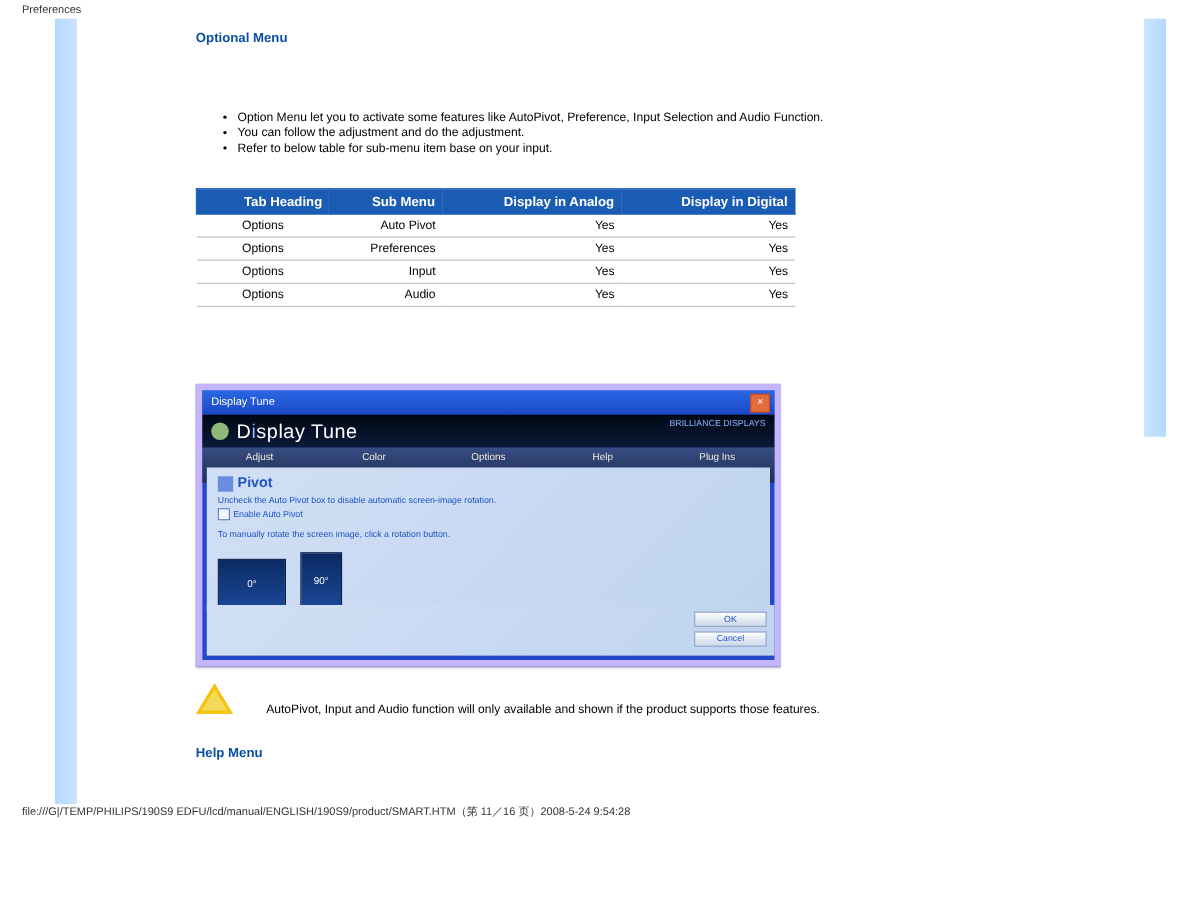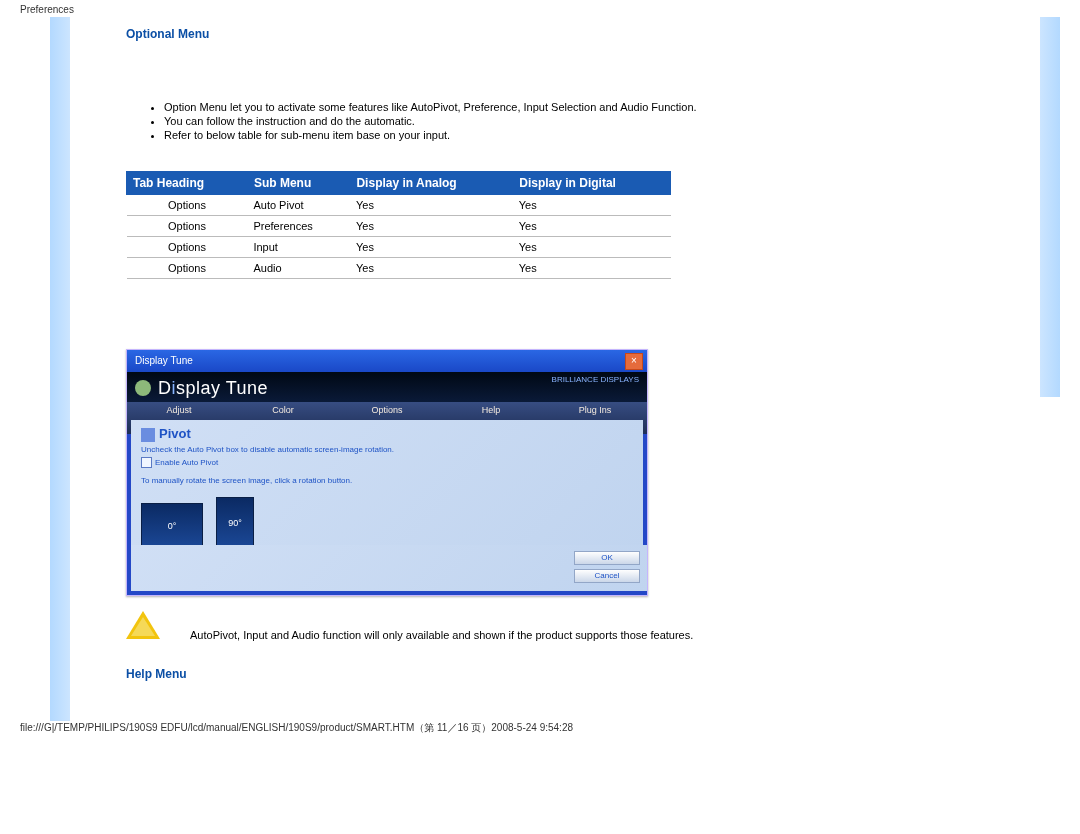--- a/index.html
+++ b/index.html
@@ -1,28 +1,28 @@
 <!DOCTYPE html>
 <html><head>
 <meta charset="utf-8">
 <style>
 body{margin:0;font-family:Arial,Helvetica,sans-serif;font-size:11px;background:#fff;color:#000;width:1080px}
 .top-label{padding:4px 0 2px 20px;font-size:10px;color:#333}
 .page-wrap{margin:0 20px 0 50px;position:relative}
 .left-band{position:absolute;left:0;top:0;bottom:0;width:20px;background:linear-gradient(to right,#b3d9ff,#cce5ff)}
 .right-band{position:absolute;right:0;top:0;width:20px;background:linear-gradient(to right,#cce5ff,#b3d9ff);height:380px}
-.content{margin-left:8px;margin-right:20px;padding:10px 0 40px 68px}
+.content{margin-left:20px;margin-right:20px;padding:10px 0 40px 108px}
 .section-title{font-weight:bold;color:#0b4fa5;font-size:12px;margin:0 0 60px 0}
 .bullets{margin:0 0 30px 20px;padding:0;list-style:disc;list-style-position:outside}
 .bullets li{margin:0 0 2px 18px;font-size:11px}
 table.menu{border-collapse:collapse;margin:0 0 70px 0;width:545px}
-table.menu th{background:#1a5bb3;color:#fff;font-weight:bold;font-size:12px;padding:4px 6px;text-align:left;border:1px solid #1a5bb3}
-table.menu td{border-bottom:1px solid #bbb;padding:4px 6px;text-align:left;font-size:11px}
+table.menu th{background:#1a5bb3;color:#fff;font-weight:bold;font-size:12px;padding:4px 6px;text-align:right;border:1px solid #1a5bb3}
+table.menu td{border-bottom:1px solid #bbb;padding:4px 6px;text-align:right;font-size:11px}
 table.menu td:first-child{text-align:center}
-.screenshot{width:520px;height:245px;background:#2448c7;border:1px solid #c4b5fd;margin:0 0 15px 0;position:relative;box-shadow:0 1px 2px rgba(0,0,0,.3)}
+.screenshot{width:520px;height:245px;background:#2448c7;border:6px solid #c4b5fd;margin:0 0 15px 0;position:relative;box-shadow:0 1px 2px rgba(0,0,0,.3)}
 .titlebar{position:absolute;left:0;right:0;top:0;height:22px;background:linear-gradient(#2a67e4,#1a48c7);color:#fff;font-size:10px;padding-left:8px;line-height:22px}
 .titlebar .close{position:absolute;right:4px;top:3px;width:16px;height:15px;background:#e56b3c;border:1px solid #c7481a;font-size:10px;line-height:13px;text-align:center;color:#fff}
 .brandbar{position:absolute;left:0;right:0;top:22px;height:30px;background:linear-gradient(#000814,#0a1a38);padding-left:8px;color:#fff;line-height:30px}
 .brandbar .gear{display:inline-block;width:16px;height:16px;background:#8db97a;border-radius:50%;vertical-align:middle;margin-right:4px}
 .brandtext{font-size:18px;letter-spacing:.5px;vertical-align:middle}
 .brand-dot{color:#88b4ff}
 .brand-right{position:absolute;right:8px;top:3px;font-size:8px;color:#8ab4ff;text-align:center;line-height:10px}
 .apptabs{position:absolute;left:0;right:0;top:52px;height:32px;background:linear-gradient(#374d82,#1e2e56)}
 .apptabs span{display:inline-block;width:20%;text-align:center;color:#f3eadf;font-size:9px;line-height:16px}
 .apppanel{position:absolute;left:4px;right:4px;top:70px;bottom:45px;background:linear-gradient(135deg,#d0dff5,#c0d4ef);padding:6px 10px}
@@ -52,21 +52,21 @@
 
 <div class="page-wrap">
   <div class="left-band"></div>
   <div class="right-band"></div>
 
   <div class="content">
     <div class="section-title">Optional Menu</div>
 
     <ul class="bullets">
       <li>Option Menu let you to activate some features like AutoPivot, Preference, Input Selection and Audio Function.</li>
-      <li>You can follow the instruction and do the automatic.</li>
+      <li>You can follow the adjustment and do the adjustment.</li>
       <li>Refer to below table for sub-menu item base on your input.</li>
     </ul>
 
     <table class="menu">
       <tbody>
           <tr>
         <th>Tab Heading</th>
         <th>Sub Menu</th>
         <th>Display in Analog</th>
         <th>Display in Digital</th>

